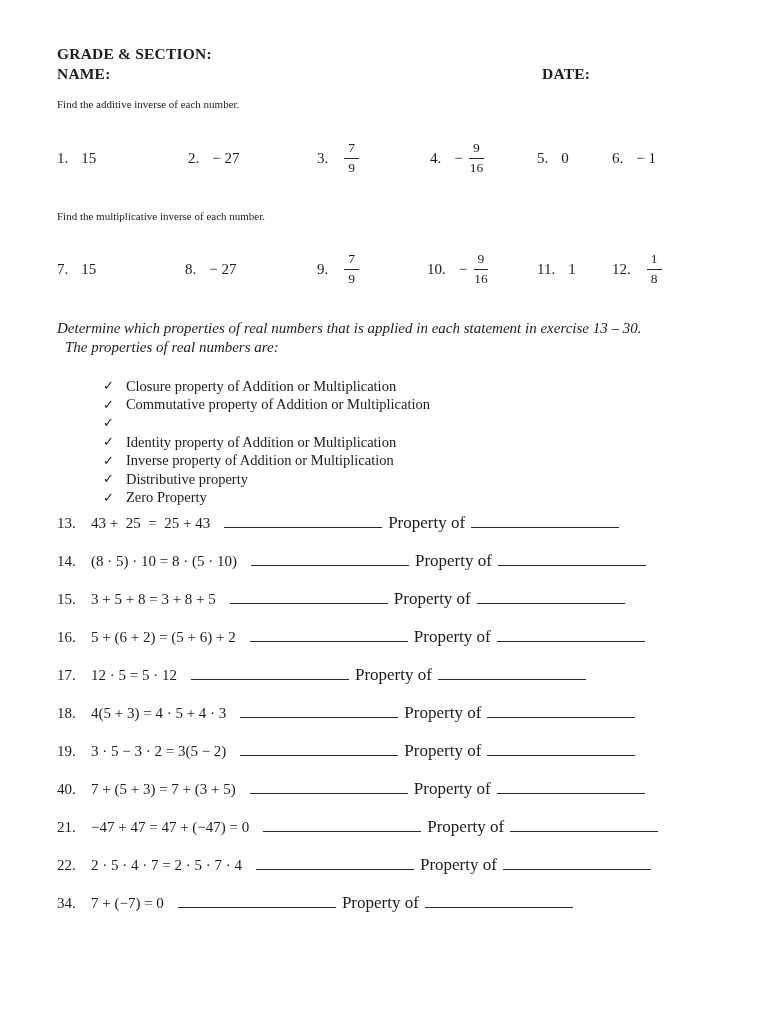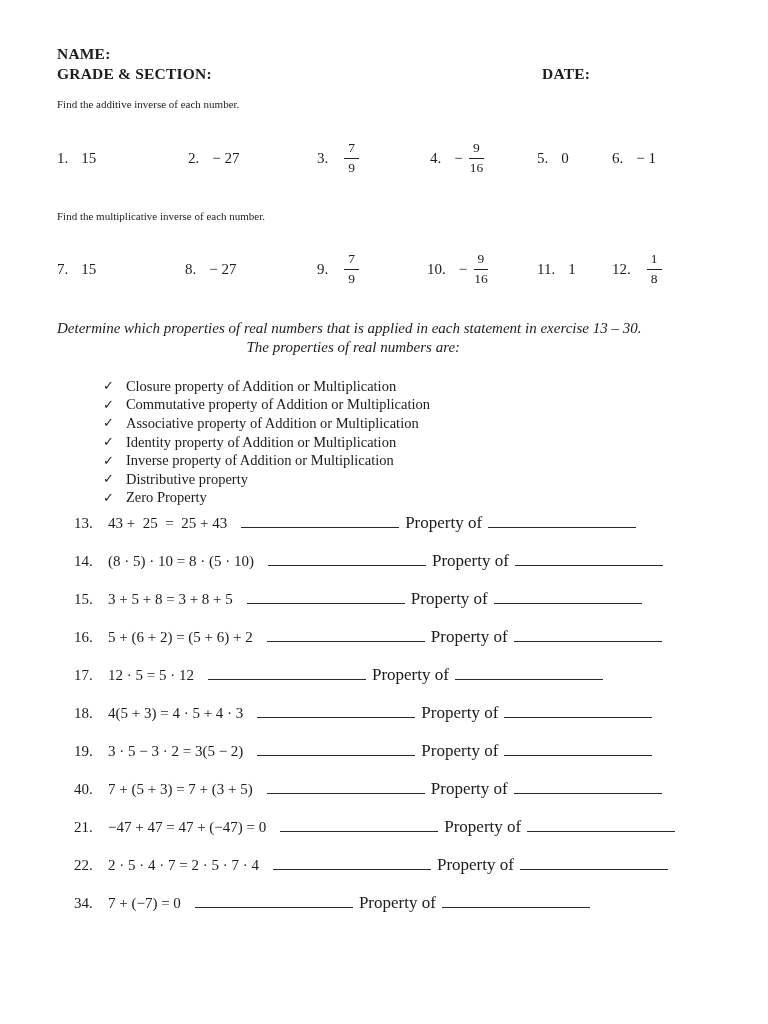--- a/index.html
+++ b/index.html
@@ -69,21 +69,21 @@
 
   
   .para {
     position: absolute;
     left: 57px;
     top: 319px;
     font-size: 15px;
     line-height: 19px;
     font-style: italic;
   }
-  .para .line2 { padding-left: 8px; text-align: center; }
+  .para .line2 { padding-left: 8px; }
 
   
   .checklist {
     position: absolute;
     left: 103px;
     top: 377px;
     font-size: 14.5px;
   }
   .chk-item {
     display: flex;
@@ -92,21 +92,20 @@
     height: 18.6px;
   }
   .chk-mark { font-size: 13px; }
 
   
   .exercises {
     position: absolute;
     left: 57px;
     top: 513px;
     font-size: 15px;
-    margin-left: 17px;
   }
   .ex-row {
     display: flex;
     align-items: baseline;
     height: 22px;
     margin-bottom: 16px;
   }
   .ex-num { width: 34px; flex: 0 0 34px; }
   .eq { white-space: pre; }
   .blank {
@@ -117,22 +116,22 @@
   .blank-1 { width: 158px; margin-left: 14px; }
   .prop-label { margin: 0 6px; font-size: 17px; white-space: pre; }
   .blank-2 { width: 148px; }
 </style>
 </head>
 <body>
 
 <div class="page">
 
   <div class="header">
+    <div>GRADE &amp; SECTION:</div>
     <div>NAME:</div>
-    <div>GRADE &amp; SECTION:</div>
     <div class="date-label">DATE:</div>
   </div>
 
   <div class="instruction instr-1">Find the additive inverse of each number.</div>
 
   <div class="prob-row row-additive">
     <div class="prob" style="left:57px">
       <span class="pnum">1.</span>
       <span>15</span>
     </div>
@@ -226,21 +225,20 @@
     <div class="chk-item">
       <span class="chk-mark">✓</span>
       <span>Closure property of Addition or Multiplication</span>
     </div>
     <div class="chk-item">
       <span class="chk-mark">✓</span>
       <span>Commutative property of Addition or Multiplication</span>
     </div>
     <div class="chk-item">
       <span class="chk-mark">✓</span>
-      <span>Associative property of Addition or Multiplication</span>
     </div>
     <div class="chk-item">
       <span class="chk-mark">✓</span>
       <span>Identity property of Addition or Multiplication</span>
     </div>
     <div class="chk-item">
       <span class="chk-mark">✓</span>
       <span>Inverse property of Addition or Multiplication</span>
     </div>
     <div class="chk-item">

